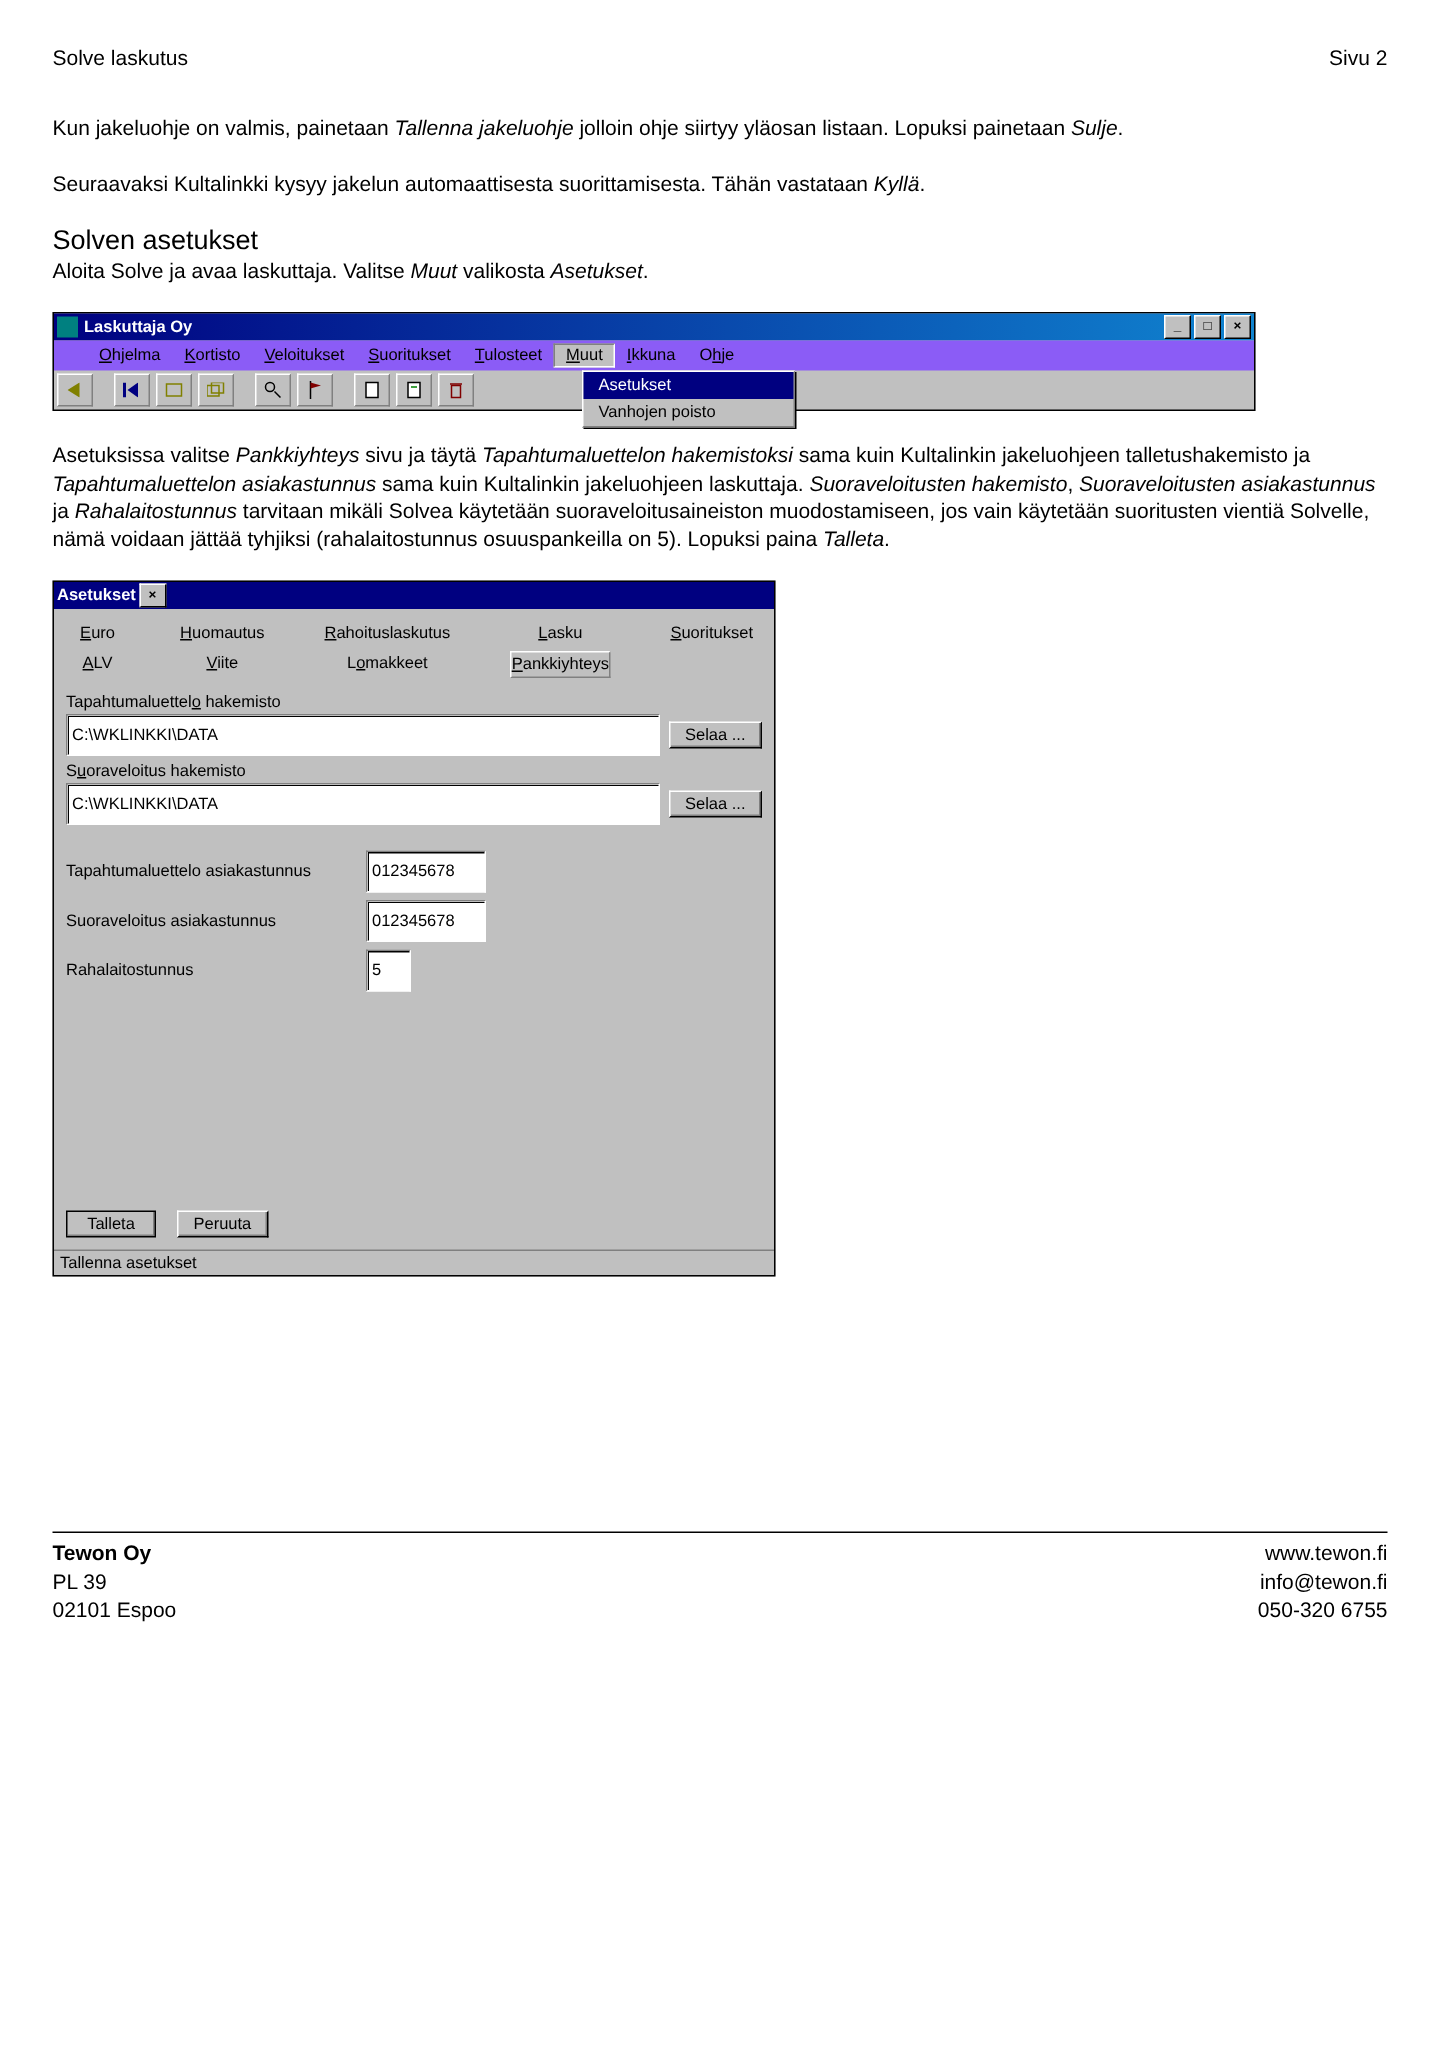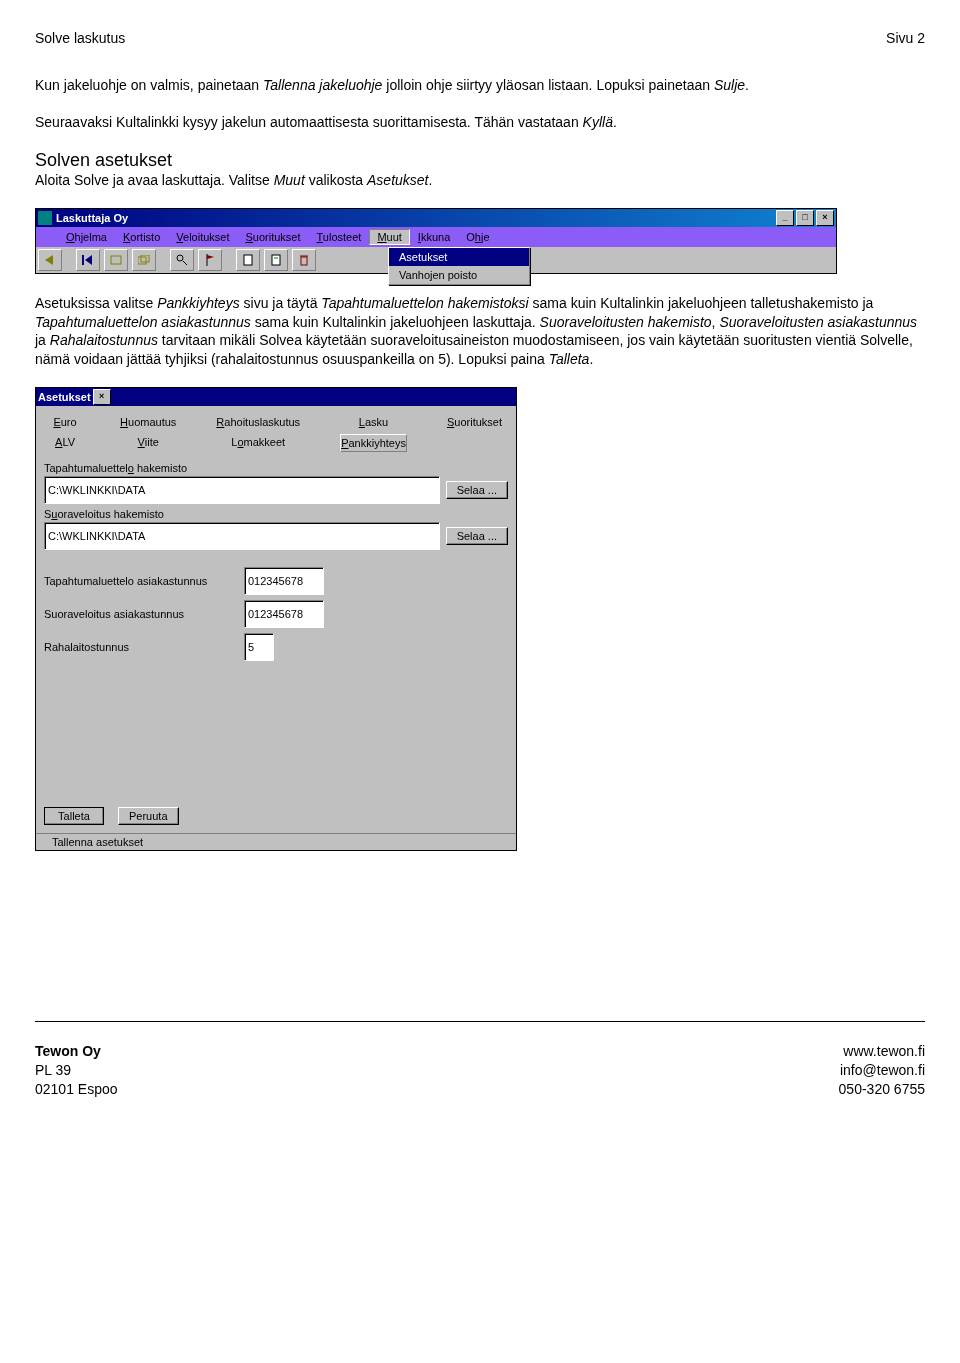--- a/index.html
+++ b/index.html
@@ -175,28 +175,28 @@
   .kvrow .txt { width: 80px; }
   .dlg-footer {
     margin-top: 140px;
     padding-top: 6px;
     display:flex; gap:14px;
   }
   .btn.focus { border: 1px solid #000; padding:1px 9px; }
   .statusbar {
     border-top: 1px solid #808080;
     background:#c0c0c0;
-    padding: 2px 16px;
+    padding: 2px 4px;
     font-size:11px;
   }
   
   .pagefoot {
     margin-top: 170px;
     border-top: 1px solid #000;
-    padding-top: 20px;
+    padding-top: 4px;
     display:flex;
     justify-content: space-between;
     font-size: 14px;
   }
   .pagefoot .col { line-height: 1.35; }
   .pagefoot .right { text-align: right; }
   svg { display:block; }
 </style>
 </head>
 <body>

